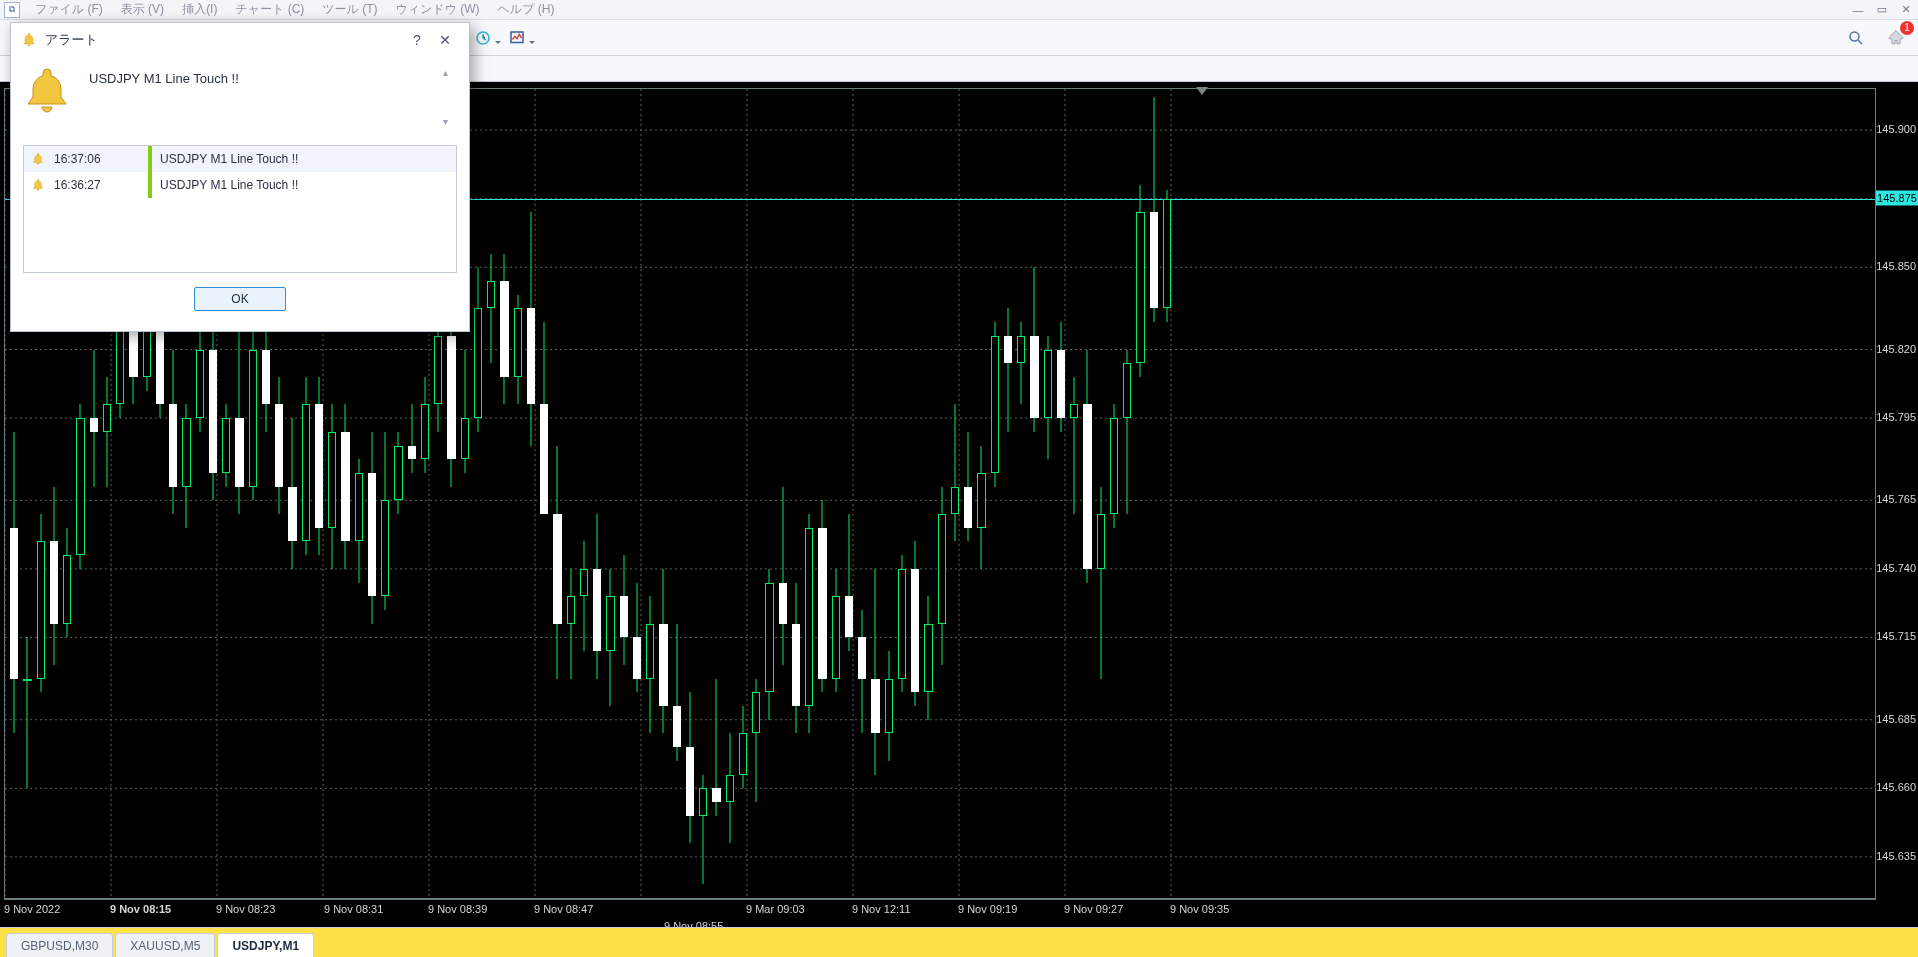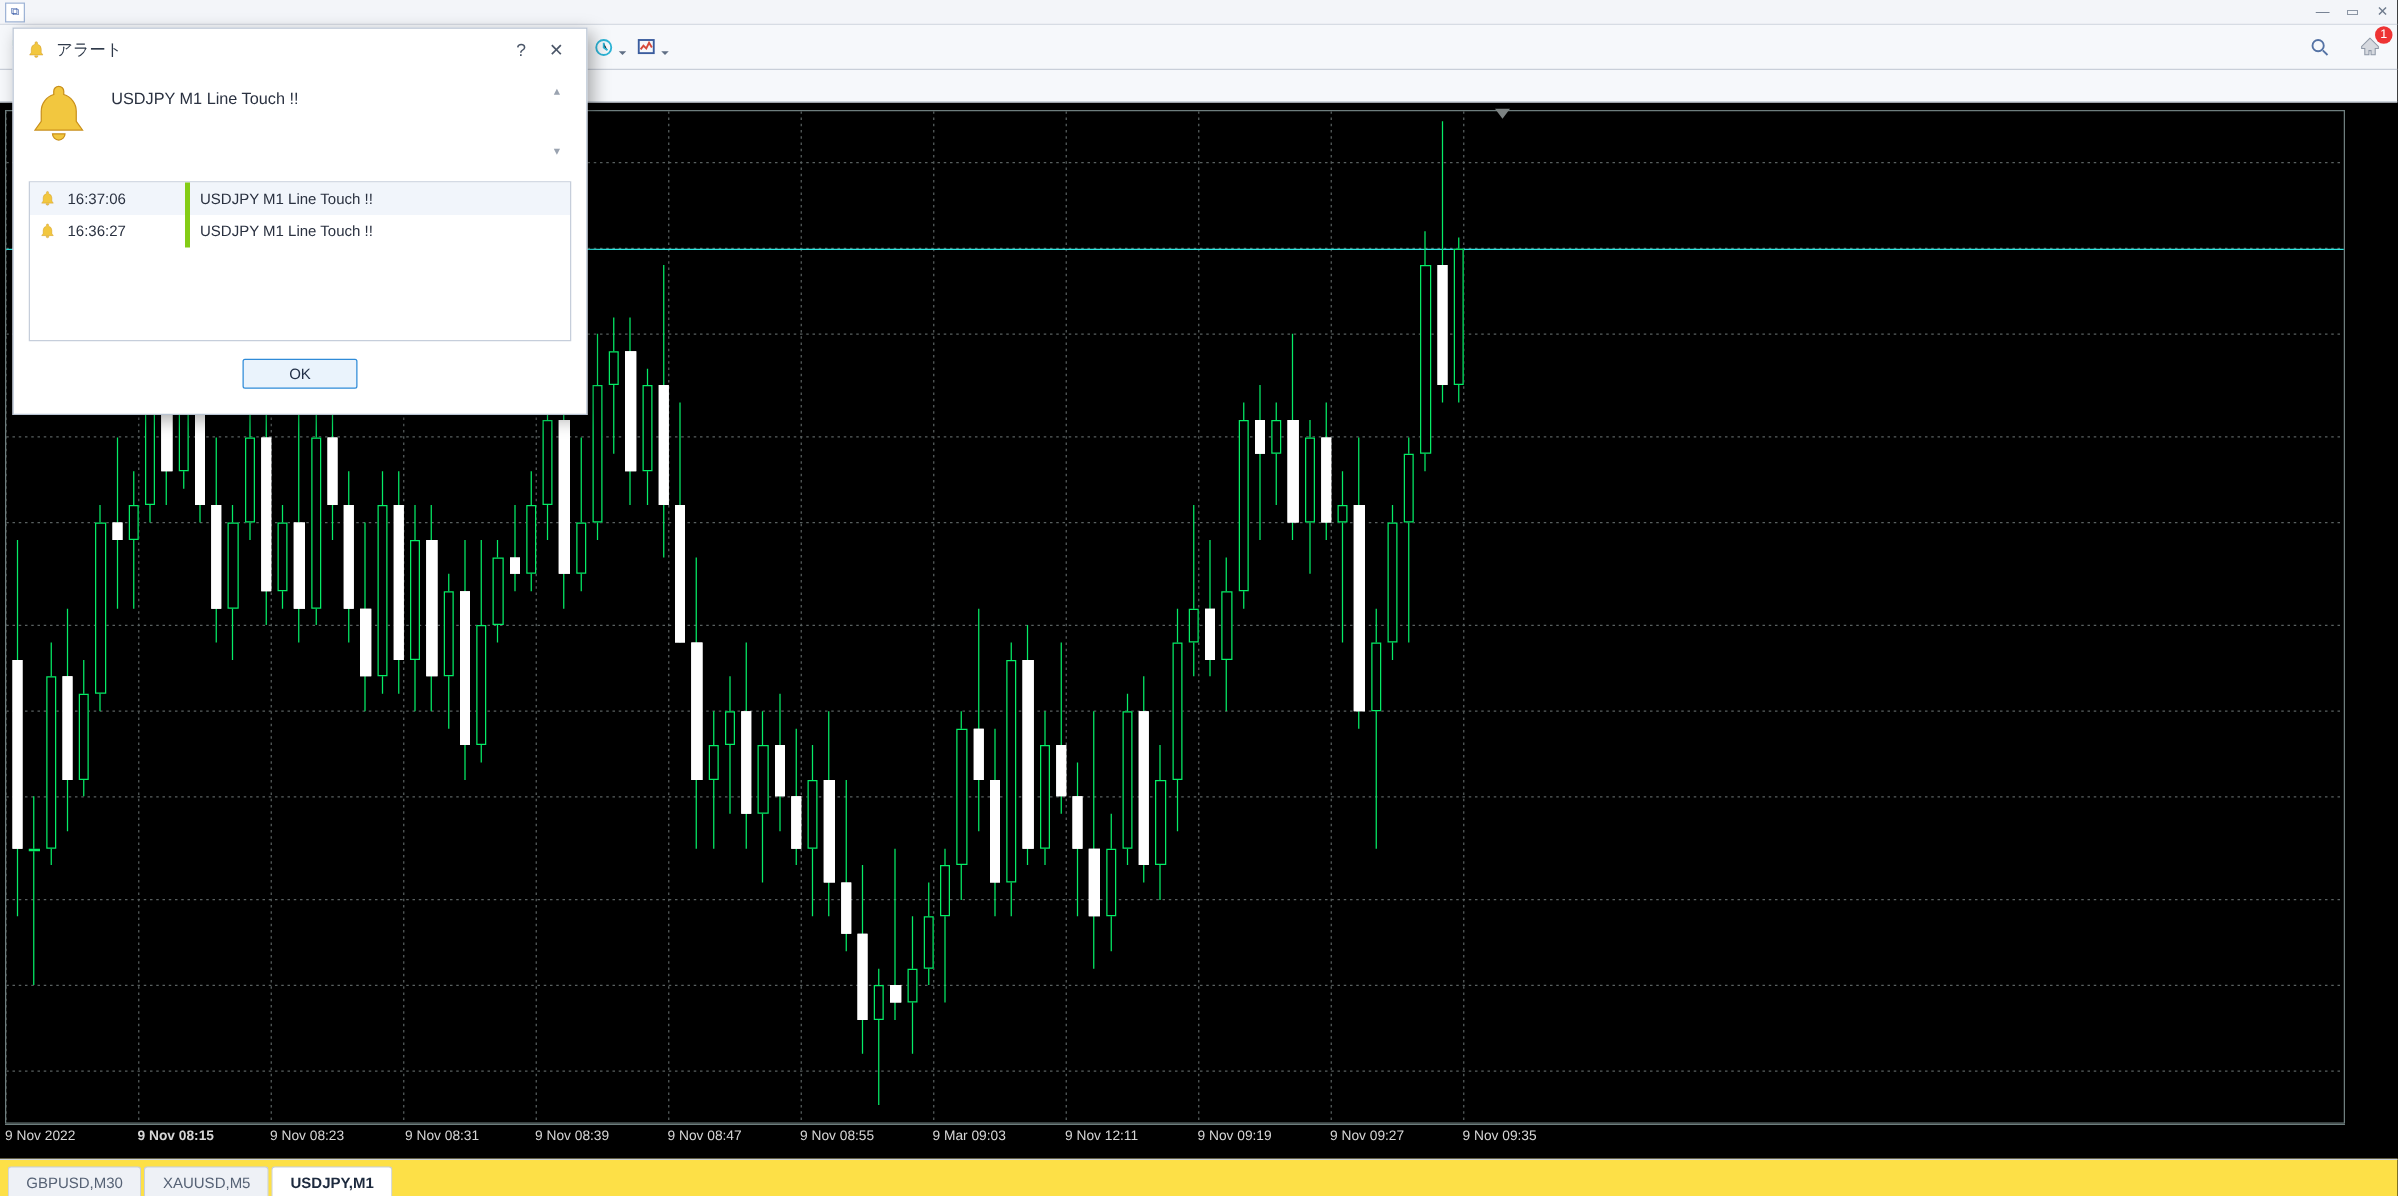--- a/index.html
+++ b/index.html
@@ -157,20 +157,29 @@
     font-size:12px;color:#223048;border-radius:2px;
   }
 
   .bell-svg{fill:#f2c73f;stroke:#c9901c;stroke-width:.5;}
 </style>
 </head>
 <body>
 
 <div class="menubar">
   <div class="app-icon">⧉</div>
+  <div id="menu-items" style="display: flex;">
+      <div class="mitem">ファイル (F)</div>
+      <div class="mitem">表示 (V)</div>
+      <div class="mitem">挿入(I)</div>
+      <div class="mitem">チャート (C)</div>
+      <div class="mitem">ツール (T)</div>
+      <div class="mitem">ウィンドウ (W)</div>
+      <div class="mitem">ヘルプ (H)</div>
+    </div>
   <div class="win-controls">
     <div class="wc">—</div>
     <div class="wc">▭</div>
     <div class="wc close">✕</div>
   </div>
 </div>
 
 <div class="toolbar">
   <div class="tb-btn with-dd" style="padding-right:10px;">
     <svg viewBox="0 0 24 24">
@@ -657,28 +666,42 @@
         <div class="candle dn" style="left: 1143.5px; width: 10.25px; top: 0px; height: 809px;">
           <div class="wick" style="top:8.227118644029487px;height:224.8745762711785px;"></div>
           <div class="body" style="top:123.40677966098788px;height:95.98305084745233px;"></div>
         </div>
         <div class="candle up" style="left: 1156.75px; width: 10.25px; top: 0px; height: 809px;">
           <div class="wick" style="top:101.46779661019063px;height:131.63389830501734px;"></div>
           <div class="body" style="top:109.6949152542201px;height:109.6949152542201px;"></div>
         </div>
       </div>
   </div>
+  <div class="y-axis" id="y-axis">
+      <div class="y-tick" style="top: 41.1356px;">145.900</div>
+      <div class="y-tick" style="top: 109.695px;">145.875</div>
+      <div class="y-tick" style="top: 178.254px;">145.850</div>
+      <div class="y-tick" style="top: 260.525px;">145.820</div>
+      <div class="y-tick" style="top: 329.085px;">145.795</div>
+      <div class="y-tick" style="top: 411.356px;">145.765</div>
+      <div class="y-tick" style="top: 479.915px;">145.740</div>
+      <div class="y-tick" style="top: 548.475px;">145.715</div>
+      <div class="y-tick" style="top: 630.746px;">145.685</div>
+      <div class="y-tick" style="top: 699.305px;">145.660</div>
+      <div class="y-tick" style="top: 767.864px;">145.635</div>
+      <div class="price-tag" style="top: 109.695px;">145.875</div>
+    </div>
   <div class="x-axis" id="x-axis">
       <div class="x-tick" style="left: 0px;">9 Nov 2022</div>
       <div class="x-tick" style="left: 106px; font-weight: bold;">9 Nov 08:15</div>
       <div class="x-tick" style="left: 212px;">9 Nov 08:23</div>
       <div class="x-tick" style="left: 320px;">9 Nov 08:31</div>
       <div class="x-tick" style="left: 424px;">9 Nov 08:39</div>
       <div class="x-tick" style="left: 530px;">9 Nov 08:47</div>
-      <div class="x-tick" style="left: 636px;">9 Nov 08:55</div>
+      <div class="x-tick" style="left: 660px; margin-top: 17px;">9 Nov 08:55</div>
       <div class="x-tick" style="left: 742px;">9 Mar 09:03</div>
       <div class="x-tick" style="left: 848px;">9 Nov 12:11</div>
       <div class="x-tick" style="left: 954px;">9 Nov 09:19</div>
       <div class="x-tick" style="left: 1060px;">9 Nov 09:27</div>
       <div class="x-tick" style="left: 1166px;">9 Nov 09:35</div>
     </div>
 </div>
 
 <div class="tabs" id="bottom-tabs">
     <div class="tab">GBPUSD,M30</div>

